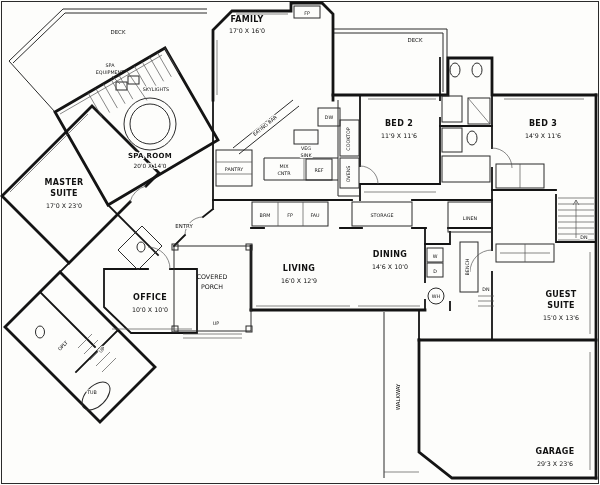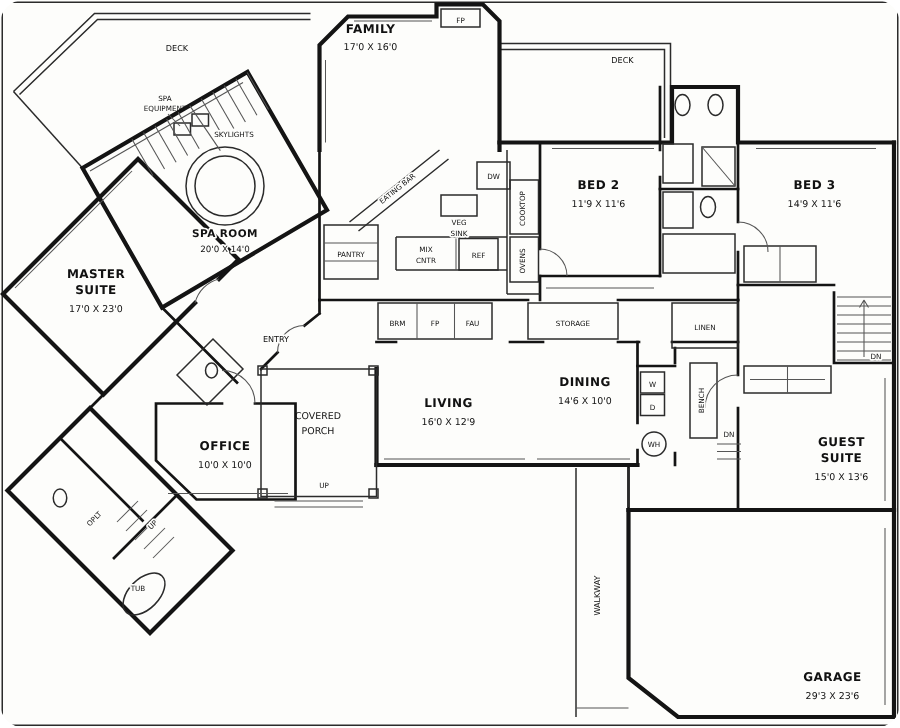--- a/index.html
+++ b/index.html
@@ -1,16 +1,16 @@
 <!DOCTYPE html>
 <html><head>
 <meta charset="utf-8">
 <style>
   html,body{margin:0;padding:0;background:#fff;}
-  #plan-wrap{position:relative;width:600px;height:485px;background:#fdfdfb;overflow:hidden;border-radius:16px;}
+  #plan-wrap{position:relative;width:600px;height:485px;background:#fdfdfb;overflow:hidden;}
   svg{display:block;}
   svg text{text-anchor:middle;fill:#111;font-family:"DejaVu Sans", sans-serif;}
   .room{font-size:8px;font-weight:700;letter-spacing:.3px;}
   .dims{font-size:6.3px;}
   .sm{font-size:5.4px;}
   .xs{font-size:4.8px;}
   .halo{paint-order:stroke;stroke:#fdfdfb;stroke-width:2.2px;stroke-linejoin:round;}
   .wall{stroke:#141414;stroke-width:2.8;fill:none;stroke-linecap:square;}
   .wall2{stroke:#141414;stroke-width:1.8;fill:none;stroke-linecap:square;}
   .thin{stroke:#2b2b2b;stroke-width:1;fill:none;}

